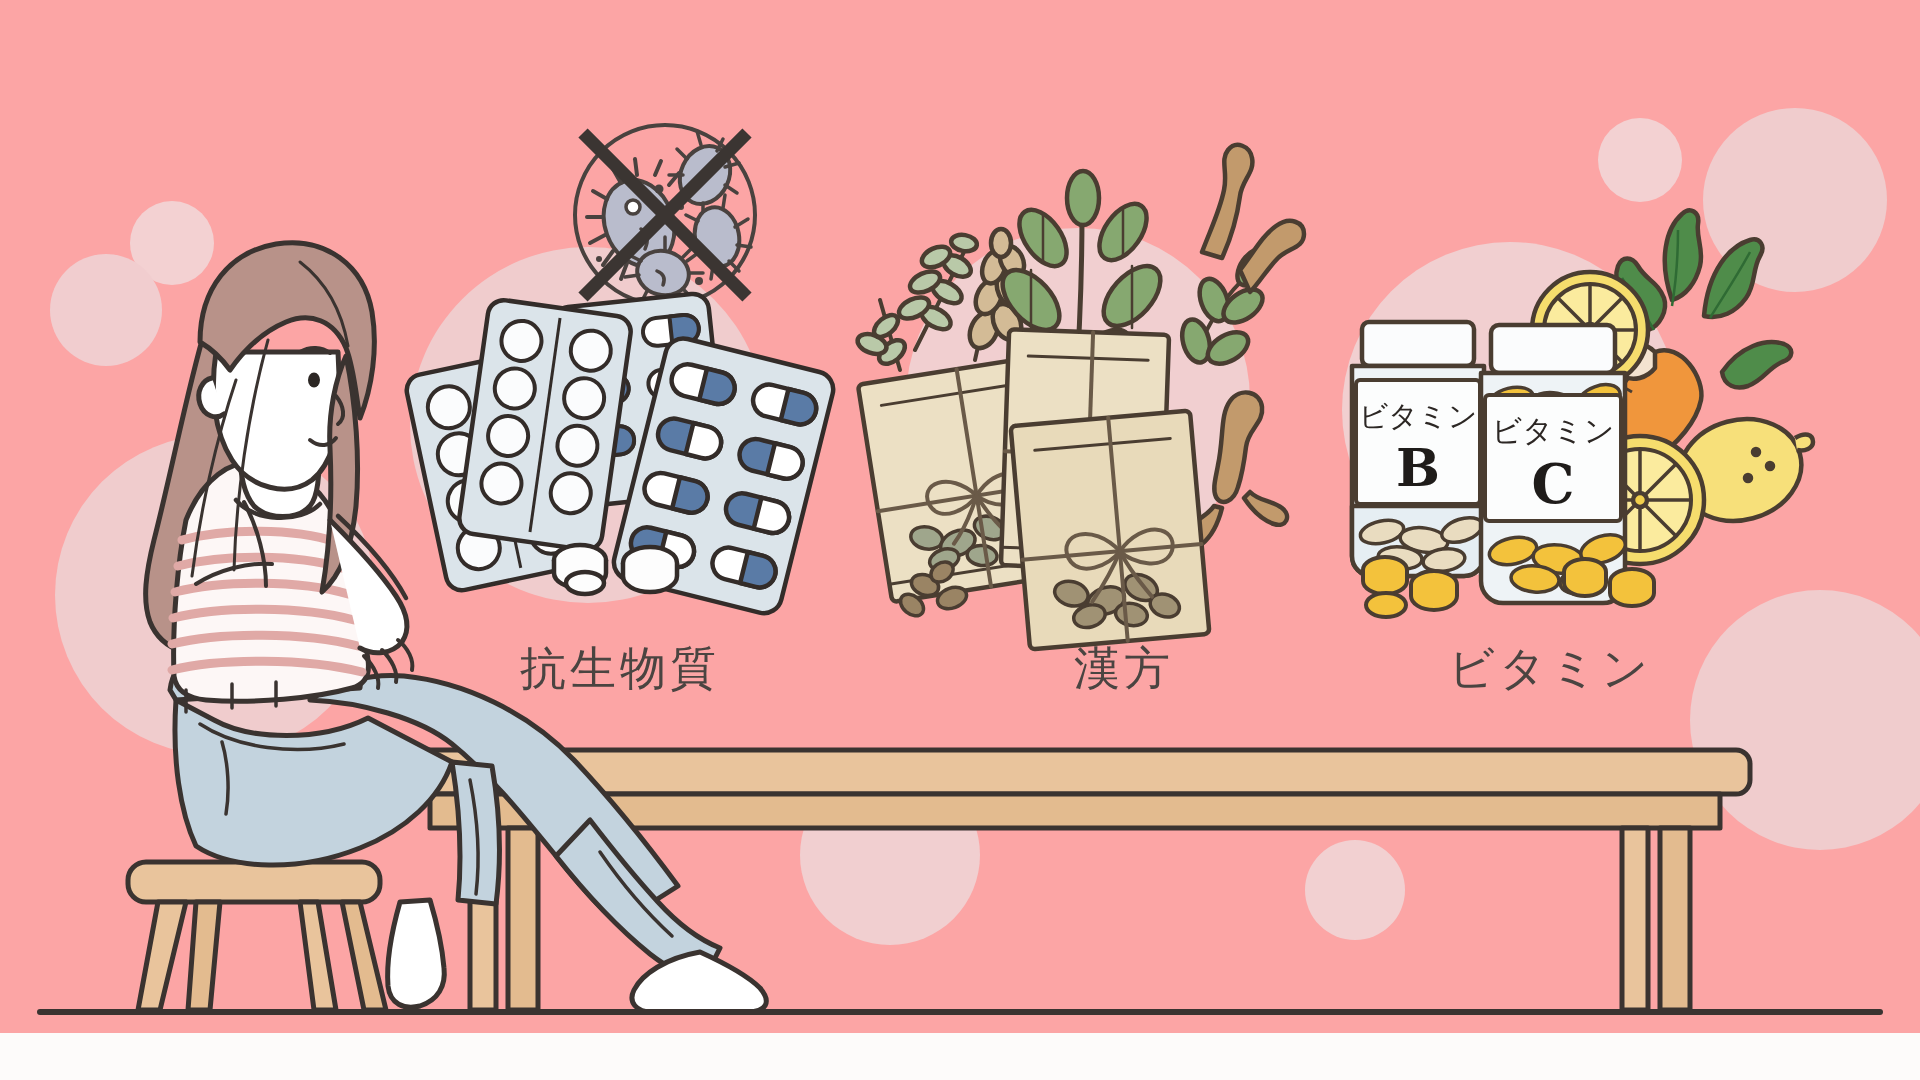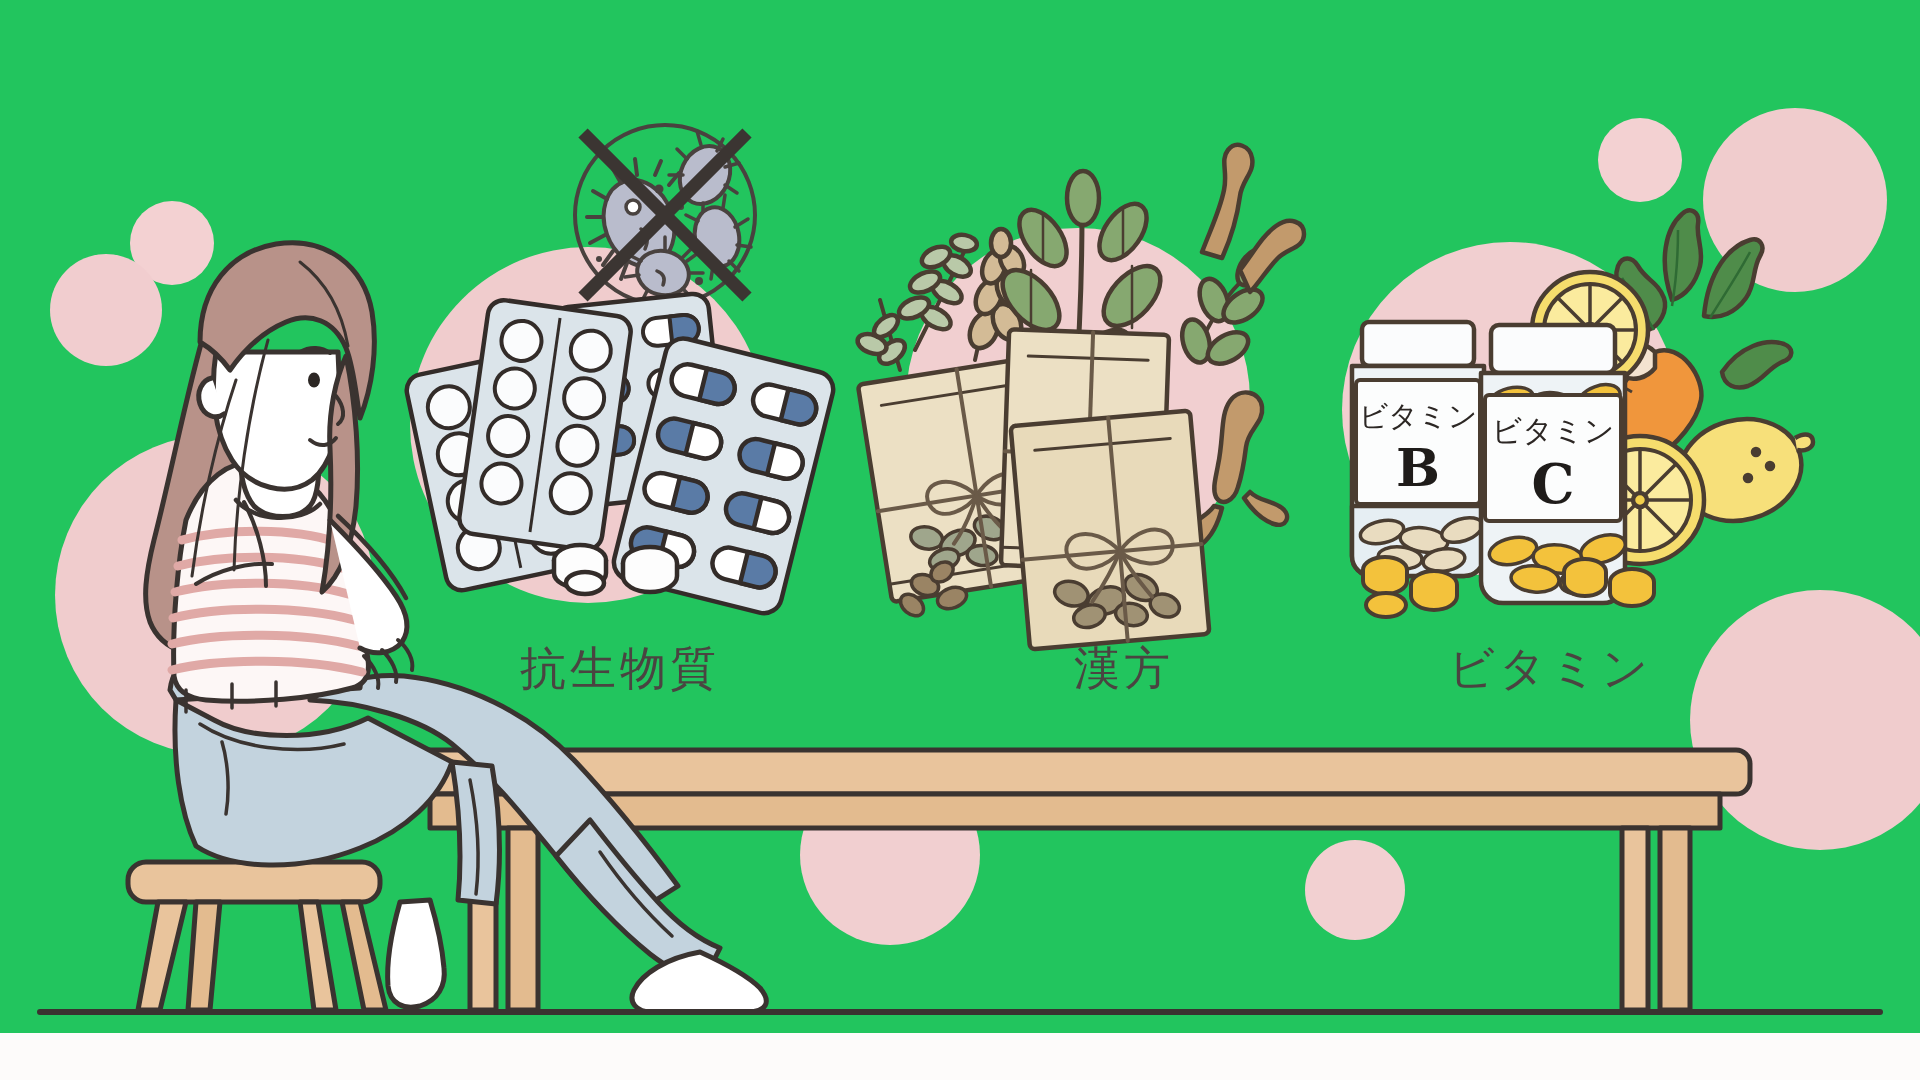--- a/index.html
+++ b/index.html
@@ -2,21 +2,21 @@
 <html><head>
 <meta charset="utf-8">
 <style>
   html,body{margin:0;padding:0;}
   body{
     width:1920px;height:1080px;
     background:#fdfbfa;
     font-family:"Liberation Sans", sans-serif;
     overflow:hidden;
   }
-  #stage{position:relative;width:1920px;height:1033px;background:#22c55e;}
+  #stage{position:relative;width:1920px;height:1033px;background:#fca5a5;}
   #stage svg.layer{position:absolute;left:0;top:0;width:1920px;height:1080px;}
   .lbl{
     position:absolute;
     font-family:"DejaVu Sans","Liberation Sans",sans-serif;
     font-size:46px;
     color:#4a4441;
     letter-spacing:4px;
     white-space:nowrap;
     font-weight:400;
     text-align:center;

